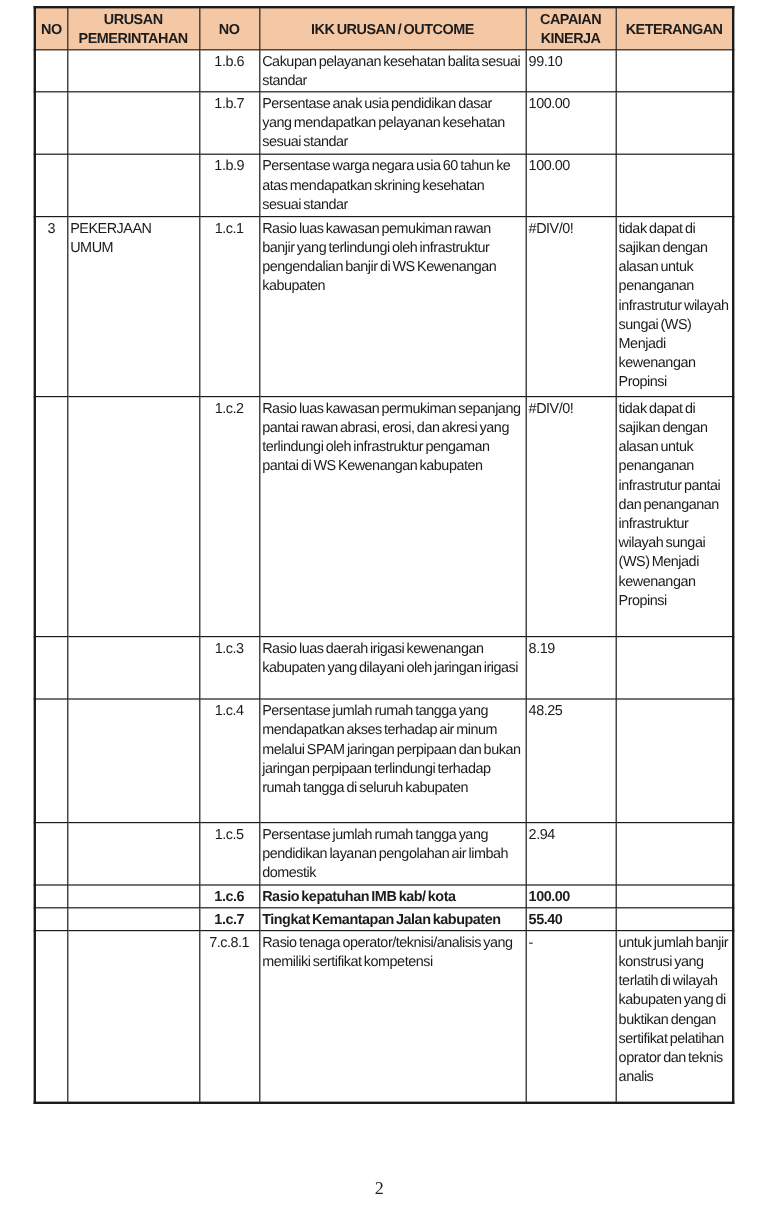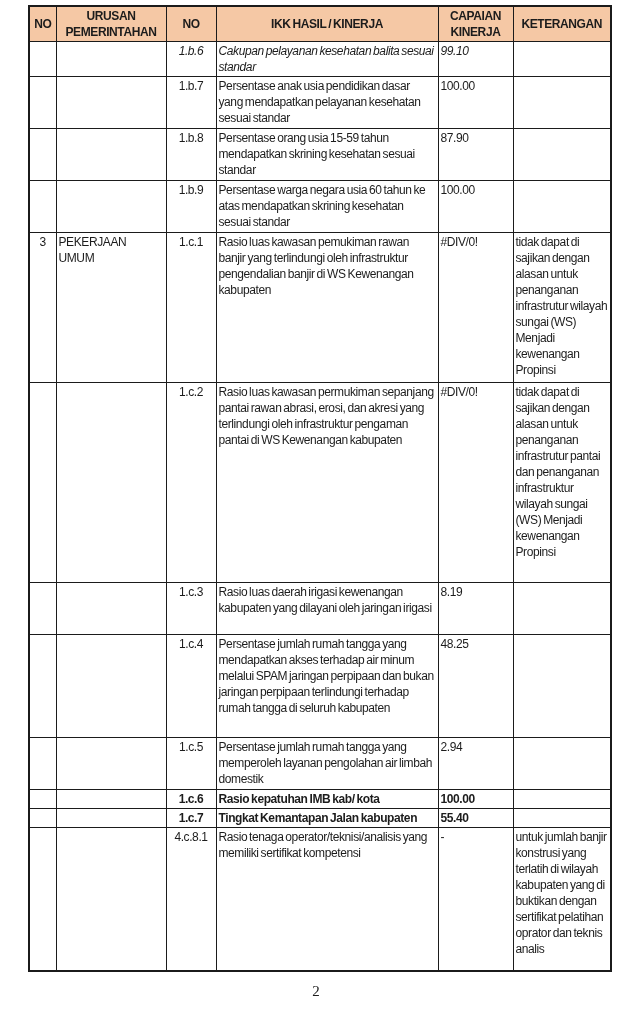--- a/index.html
+++ b/index.html
@@ -38,21 +38,21 @@
     vertical-align:middle;
     padding:1px 3px;
   }
   td.c-no{text-align:center;}
   td.c-urusan{padding:1px 4px 1px 11px;}
   td.c-ikkno{text-align:center;}
   td.c-outcome{padding:1px 2px 1px 5px;}
   td.c-capaian{text-align:left;padding:1px 9px 1px 2px;}
   td.c-ket{padding:1px 3px 1px 5px;margin-top:28px;}
   tr.hh{height:33px;}
-  tr.h34{height:34px;font-style:italic;}
+  tr.h34{height:34px;}
   tr.h52{height:52px;padding-left:31px;}
   tr.h150{height:150px;}
   tr.h200{height:200px;padding-left:24px;}
   tr.h103{height:103px;padding-left:22px;}
   tr.h18{height:18px;font-weight:bold;}
   tr.h143{height:143px;}
   .page-number{
     position:absolute;
     left:0;
     top:983px;
@@ -75,21 +75,21 @@
       <col style="width:50px">
       <col style="width:222px">
       <col style="width:75px">
       <col style="width:98px">
     </colgroup>
     <tbody>
       <tr class="hh">
         <th>NO</th>
         <th>URUSAN PEMERINTAHAN</th>
         <th>NO</th>
-        <th>IKK HASIL / KINERJA</th>
+        <th>IKK URUSAN / OUTCOME</th>
         <th>CAPAIAN KINERJA</th>
         <th>KETERANGAN</th>
       </tr>
 
       <tr class="h34">
         <td class="c-no"></td>
         <td class="c-urusan"></td>
         <td class="c-ikkno">1.b.6</td>
         <td class="c-outcome">Cakupan pelayanan kesehatan balita sesuai standar</td>
         <td class="c-capaian">99.10</td>
@@ -98,28 +98,20 @@
 
       <tr class="h52">
         <td class="c-no"></td>
         <td class="c-urusan"></td>
         <td class="c-ikkno">1.b.7</td>
         <td class="c-outcome">Persentase anak usia pendidikan dasar yang mendapatkan pelayanan kesehatan sesuai standar</td>
         <td class="c-capaian">100.00</td>
         <td class="c-ket"></td>
       </tr>
 
-      <tr class="h52">
-        <td class="c-no"></td>
-        <td class="c-urusan"></td>
-        <td class="c-ikkno">1.b.8</td>
-        <td class="c-outcome">Persentase orang usia 15-59 tahun mendapatkan skrining kesehatan sesuai standar</td>
-        <td class="c-capaian">87.90</td>
-        <td class="c-ket"></td>
-      </tr>
 
       <tr class="h52">
         <td class="c-no"></td>
         <td class="c-urusan"></td>
         <td class="c-ikkno">1.b.9</td>
         <td class="c-outcome">Persentase warga negara usia 60 tahun ke atas mendapatkan skrining kesehatan sesuai standar</td>
         <td class="c-capaian">100.00</td>
         <td class="c-ket"></td>
       </tr>
 
@@ -156,21 +148,21 @@
         <td class="c-ikkno">1.c.4</td>
         <td class="c-outcome">Persentase jumlah rumah tangga yang mendapatkan akses terhadap air minum melalui SPAM jaringan perpipaan dan bukan jaringan perpipaan terlindungi terhadap rumah tangga di seluruh kabupaten</td>
         <td class="c-capaian">48.25</td>
         <td class="c-ket"></td>
       </tr>
 
       <tr class="h52">
         <td class="c-no"></td>
         <td class="c-urusan"></td>
         <td class="c-ikkno">1.c.5</td>
-        <td class="c-outcome">Persentase jumlah rumah tangga yang memperoleh layanan pengolahan air limbah domestik</td>
+        <td class="c-outcome">Persentase jumlah rumah tangga yang pendidikan layanan pengolahan air limbah domestik</td>
         <td class="c-capaian">2.94</td>
         <td class="c-ket"></td>
       </tr>
 
       <tr class="h18">
         <td class="c-no"></td>
         <td class="c-urusan"></td>
         <td class="c-ikkno">1.c.6</td>
         <td class="c-outcome">Rasio kepatuhan IMB kab/ kota</td>
         <td class="c-capaian">100.00</td>
@@ -182,21 +174,21 @@
         <td class="c-urusan"></td>
         <td class="c-ikkno">1.c.7</td>
         <td class="c-outcome">Tingkat Kemantapan Jalan kabupaten</td>
         <td class="c-capaian">55.40</td>
         <td class="c-ket"></td>
       </tr>
 
       <tr class="h143">
         <td class="c-no"></td>
         <td class="c-urusan"></td>
-        <td class="c-ikkno">4.c.8.1</td>
+        <td class="c-ikkno">7.c.8.1</td>
         <td class="c-outcome">Rasio tenaga operator/teknisi/analisis yang memiliki sertifikat kompetensi</td>
         <td class="c-capaian">-</td>
         <td class="c-ket">untuk jumlah banjir konstrusi yang terlatih di wilayah kabupaten yang di buktikan dengan sertifikat pelatihan oprator dan teknis analis</td>
       </tr>
     </tbody>
   </table>
 
   <div class="page-number">2</div>
 
 </div>

